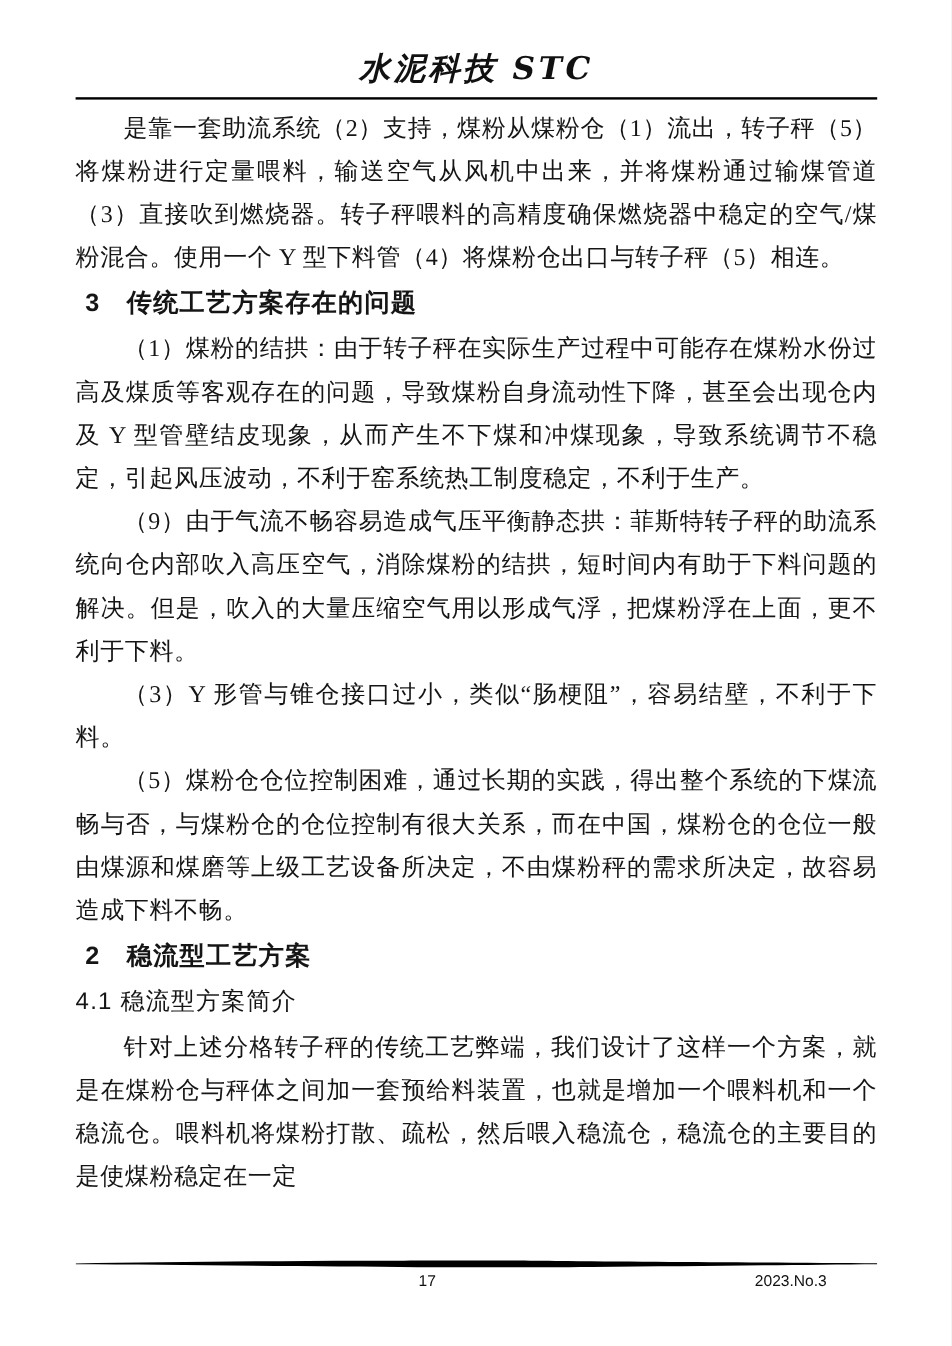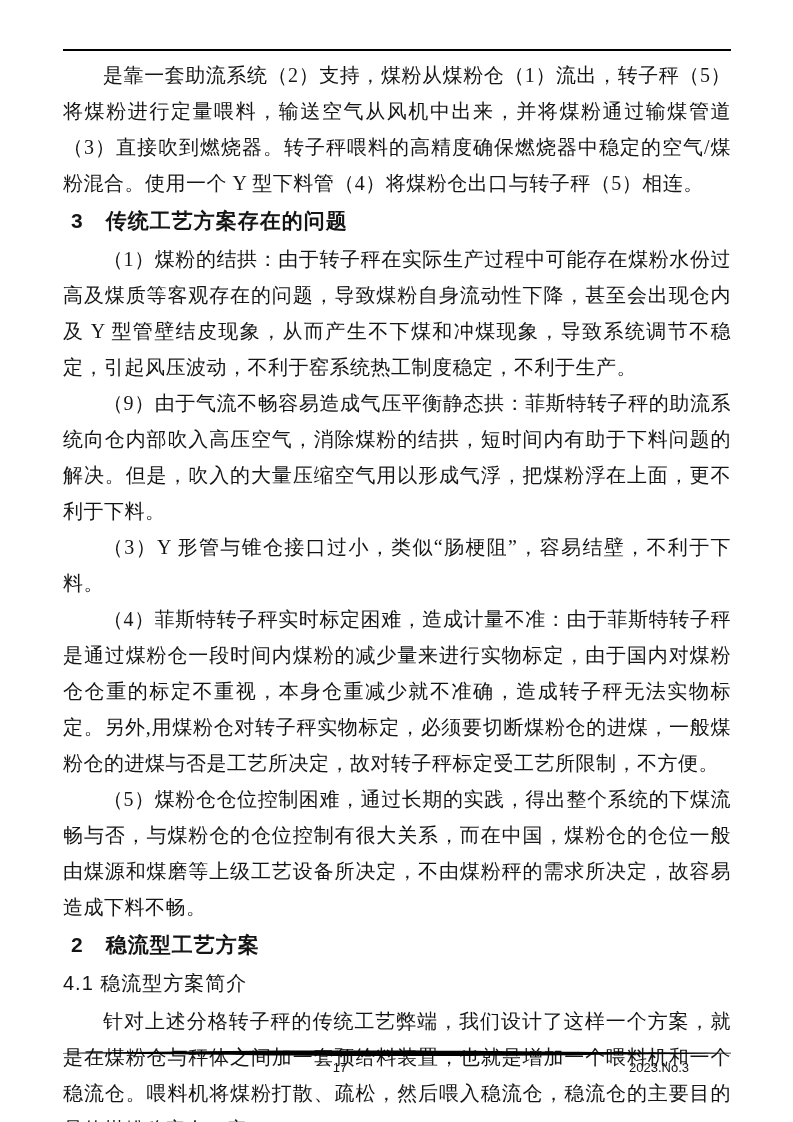--- a/index.html
+++ b/index.html
@@ -77,50 +77,50 @@
   .footer-rule-svg { display: block; }
   .footer-row {
     position: relative;
     height: 20px;
     font-family: "Liberation Sans", "DejaVu Sans", sans-serif;
     font-size: 13px;
     color: #111;
   }
   .page-number {
     position: absolute;
-    left: 252px;
+    left: 268px;
     width: 50px;
     text-align: center;
     top: 2px;
   }
   .issue-number {
     position: absolute;
     right: 42px;
     top: 2px;
   }
 </style>
 </head>
 <body>
 
 <div class="page">
   <div class="content">
 
     <div class="journal-header">
+      <div class="journal-title">水泥科技 STC</div>
       <div class="header-rule"></div>
     </div>
 
     <div class="body-text">
       <p class="para">是靠一套助流系统（2）支持，煤粉从煤粉仓（1）流出，转子秤（5）将煤粉进行定量喂料，输送空气从风机中出来，并将煤粉通过输煤管道（3）直接吹到燃烧器。转子秤喂料的高精度确保燃烧器中稳定的空气/煤粉混合。使用一个 Y 型下料管（4）将煤粉仓出口与转子秤（5）相连。</p>
 
       <div class="section-heading">3　传统工艺方案存在的问题</div>
 
       <p class="para">（1）煤粉的结拱：由于转子秤在实际生产过程中可能存在煤粉水份过高及煤质等客观存在的问题，导致煤粉自身流动性下降，甚至会出现仓内及 Y 型管壁结皮现象，从而产生不下煤和冲煤现象，导致系统调节不稳定，引起风压波动，不利于窑系统热工制度稳定，不利于生产。</p>
       <p class="para">（9）由于气流不畅容易造成气压平衡静态拱：菲斯特转子秤的助流系统向仓内部吹入高压空气，消除煤粉的结拱，短时间内有助于下料问题的解决。但是，吹入的大量压缩空气用以形成气浮，把煤粉浮在上面，更不利于下料。</p>
       <p class="para">（3）Y 形管与锥仓接口过小，类似“肠梗阻”，容易结壁，不利于下料。</p>
-      <p class="para">（4）菲斯特转子秤实时标定困难，造成计量不准：由于菲斯特转子秤是通过煤粉仓一段时间内煤粉的减少量来进行实物标定，由于国内对煤粉仓仓重的标定不重视，本身仓重减少就不准确，造成转子秤无法实物标定。另外,用煤粉仓对转子秤实物标定，必须要切断煤粉仓的进煤，一般煤粉仓的进煤与否是工艺所决定，故对转子秤标定受工艺所限制，不方便。</p>
       <p class="para">（5）煤粉仓仓位控制困难，通过长期的实践，得出整个系统的下煤流畅与否，与煤粉仓的仓位控制有很大关系，而在中国，煤粉仓的仓位一般由煤源和煤磨等上级工艺设备所决定，不由煤粉秤的需求所决定，故容易造成下料不畅。</p>
 
       <div class="section-heading">2　稳流型工艺方案</div>
 
       <div class="sub-heading">4.1 稳流型方案简介</div>
 
       <p class="para">针对上述分格转子秤的传统工艺弊端，我们设计了这样一个方案，就是在煤粉仓与秤体之间加一套预给料装置，也就是增加一个喂料机和一个稳流仓。喂料机将煤粉打散、疏松，然后喂入稳流仓，稳流仓的主要目的是使煤粉稳定在一定</p>
     </div>
   </div>
 

